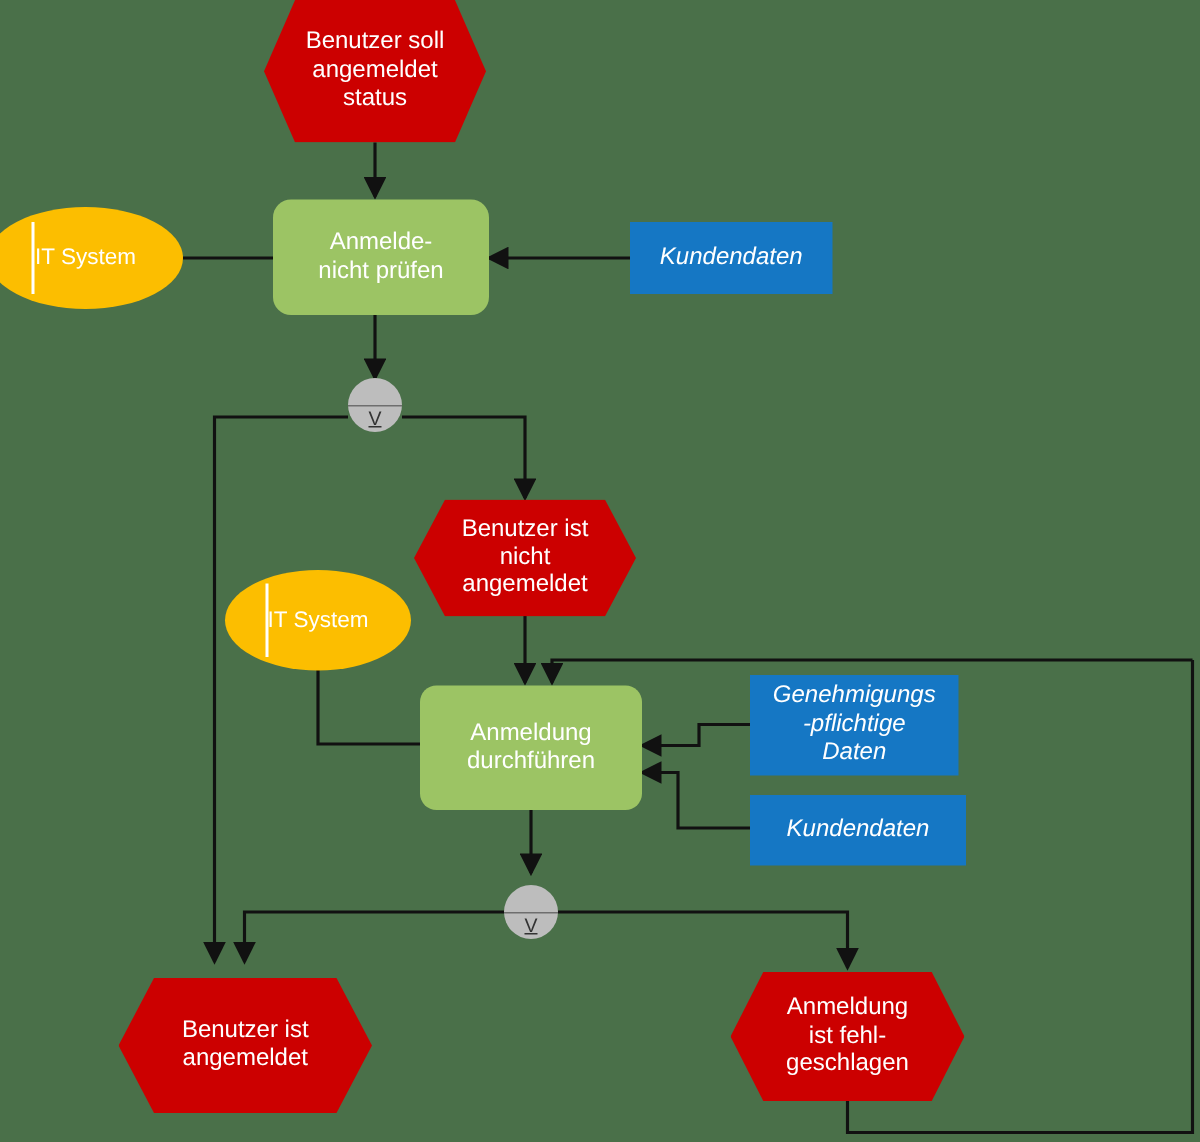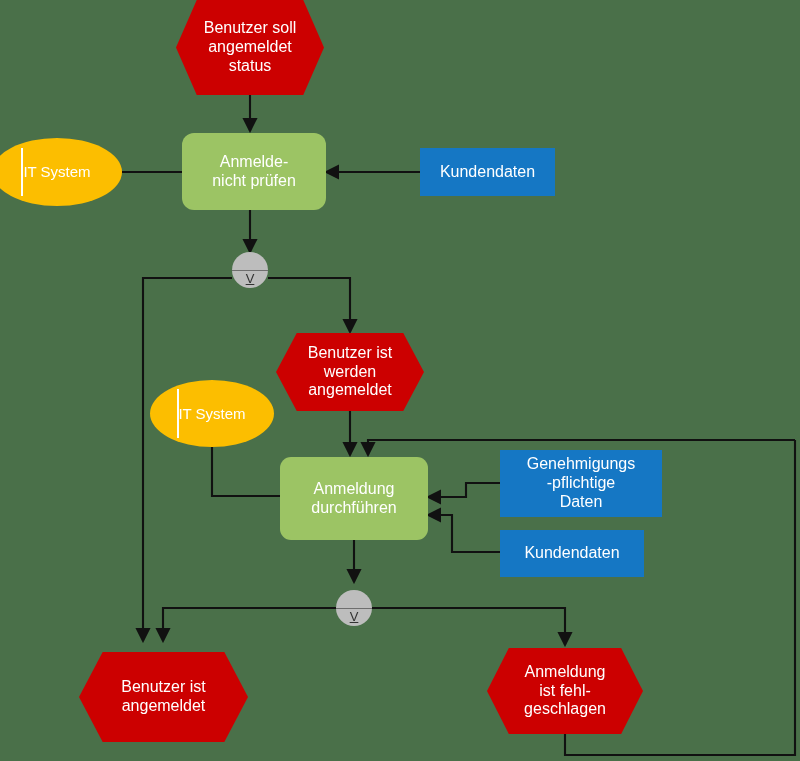--- a/index.html
+++ b/index.html
@@ -22,20 +22,21 @@
   
   .function{
     background:#9cc464;
     border-radius:11px;
     font-size:16px;
   }
   
   .data{
     background:#1577c4;
     font-size:16px;
+    font-style:italic;
   }
   
   .orgunit{
     background:#fcbe00;
     border-radius:50%;
     font-size:15px;
   }
   .orgunit .divider{
     position:absolute;
     left:22%;
@@ -122,35 +123,35 @@
   <span>Kundendaten</span>
 </div>
 
 <div class="node connector" style="left:232px;top:252px;width:36px;height:36px;">
   <span class="hrule"></span>
   <span class="glyph">V</span>
 </div>
 
 <div class="node event" style="left:276px;top:333px;width:148px;height:78px;flex-direction:column;">
   <span>Benutzer ist</span>
-  <span>werden</span>
+  <span>nicht</span>
   <span>angemeldet</span>
 </div>
 
 <div class="node orgunit" style="left:150px;top:380px;width:124px;height:67px;">
   <span class="divider"></span>
   <span>IT System</span>
 </div>
 
 <div class="node function" style="left:280px;top:457px;width:148px;height:83px;flex-direction:column;">
   <span>Anmeldung</span>
   <span>durchführen</span>
 </div>
 
-<div class="node data" style="left:500px;top:450px;width:162px;height:67px;flex-direction:column;">
+<div class="node data" style="left:500px;top:450px;width:139px;height:67px;flex-direction:column;">
   <span>Genehmigungs</span>
   <span>-pflichtige</span>
   <span>Daten</span>
 </div>
 
 <div class="node data" style="left:500px;top:530px;width:144px;height:47px;">
   <span>Kundendaten</span>
 </div>
 
 <div class="node connector" style="left:336px;top:590px;width:36px;height:36px;">

